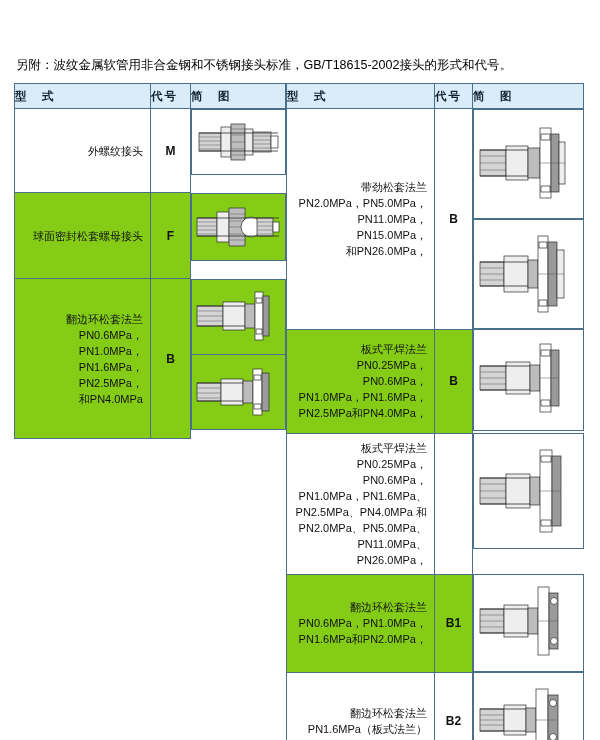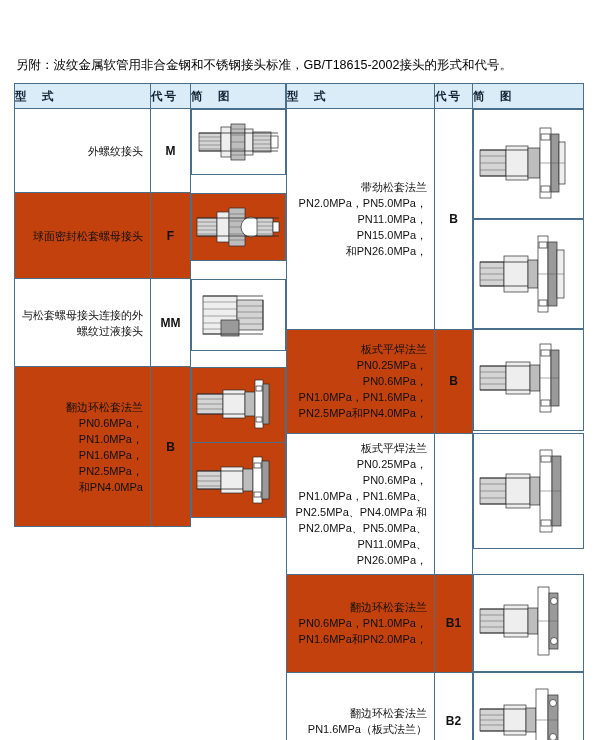--- a/index.html
+++ b/index.html
@@ -65,21 +65,21 @@
   }
   td.code{
     text-align:center;
     font-weight:bold;
     font-size:12px;
   }
   td.fig{
     text-align:center;
     padding:2px 0;
   }
-  .yellow{background:#c2410c;}
+  .yellow{background:#84cc16;}
   .white{background:#ffffff;}
 
   .fig{
     display:block;
     margin:0 auto;
   }
   
   .ln{stroke:#2b2b2b;stroke-width:0.8;fill:none;}
   .thin{stroke:#555;stroke-width:0.5;fill:none;}
   .gry{fill:#d4d4d4;stroke:#2b2b2b;stroke-width:0.7;}
@@ -143,35 +143,20 @@
               <path class="thin" d="M36 18h16M36 25h16M36 31h16M36 38h16M36 44h16"></path>
               <circle class="wht" cx="58" cy="31" r="10"></circle>
               <rect class="gry" x="64" y="22" width="16" height="18"></rect>
               <path class="thin" d="M64 26h16M64 30h16M64 34h16M64 38h16"></path>
               <rect class="wht" x="80" y="26" width="6" height="10"></rect>
               <path class="ln" d="M4 22h82M4 40h82"></path>
             </svg>
           </td>
         </tr>
 
-        <tr style="height:88px">
-          <td class="type white">与松套螺母接头连接的外螺纹过液接头</td>
-          <td class="code white">MM</td>
-          <td class="fig white">
-            <svg class="fig" width="90" height="66" viewBox="0 0 90 66">
-              <rect class="lgt" x="10" y="14" width="34" height="38"></rect>
-              <path class="thin" d="M10 20h34M10 27h34M10 34h34M10 41h34M10 47h34"></path>
-              <rect class="gry" x="44" y="18" width="26" height="30"></rect>
-              <path class="thin" d="M44 24h26M44 30h26M44 36h26M44 42h26"></path>
-              <rect class="drk" x="28" y="38" width="18" height="16"></rect>
-              <path class="ln" d="M10 14h60M10 52h60"></path>
-              <path class="ln" d="M70 18v30"></path>
-            </svg>
-          </td>
-        </tr>
 
 
 
         <tr style="height:160px">
           <td class="type yellow" style="white-space:pre-line">翻边环松套法兰
 PN0.6MPa，PN1.0MPa，
 PN1.6MPa，PN2.5MPa，
 和PN4.0MPa</td>
           <td class="code yellow">B</td>
           <td class="fig yellow" style="padding:0">

